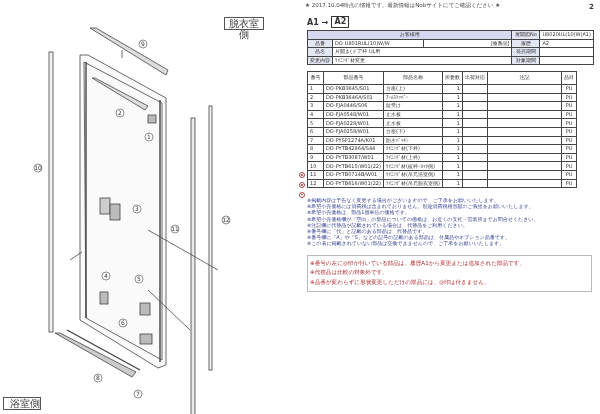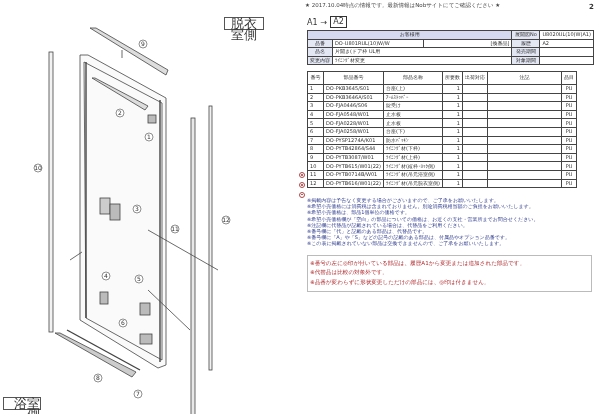--- a/index.html
+++ b/index.html
@@ -4,31 +4,31 @@
 <style>
   * { box-sizing: border-box; margin: 0; padding: 0; }
   html, body { width: 600px; height: 414px; background: #ffffff; overflow: hidden; }
   body { position: relative; font-family: "DejaVu Sans", sans-serif; color: #222; }
 
   
   .diagram { position: absolute; left: 0; top: 0; width: 280px; height: 414px; }
   .diagram svg { position: absolute; left: 0; top: 0; }
   .side-label {
     position: absolute; border: 1px solid #555; background: #fff;
-    font-size: 13px; color: #333; text-align: center; line-height: 11px;
+    font-size: 10px; color: #333; text-align: center; line-height: 11px;
     height: 13px;
   }
   .side-label.top { left: 224px; top: 17px; width: 40px; }
   .side-label.bottom { left: 3px; top: 397px; width: 38px; text-align: right; }
 
   
   .notice-top { position: absolute; left: 305px; top: 2px; font-size: 5.5px; color: #444; white-space: nowrap; }
   .page-num { position: absolute; left: 589px; top: 3px; font-size: 7px; font-weight: bold; color: #333; }
 
-  .rev { position: absolute; left: 307px; top: 16px; font-size: 8px; font-weight: normal; color: #333; display: flex; align-items: center; gap: 3px; }
+  .rev { position: absolute; left: 307px; top: 16px; font-size: 8px; font-weight: bold; color: #333; display: flex; align-items: center; gap: 3px; }
   .rev .arrow { font-size: 8px; }
   .rev .boxed { border: 1px solid #333; padding: 0 2px; line-height: 10px; }
 
   table { border-collapse: collapse; font-size: 5px; color: #333; }
   td, th { border: 1px solid #444; padding: 0 2px; height: 8.6px; line-height: 7px; white-space: nowrap; font-weight: normal; }
 
   .info-table { position: absolute; left: 307px; top: 30px; width: 287px; }
   .info-table .hdr { background: #d6daf0; text-align: center; }
   .info-table .lbl { background: #e3e6f3; text-align: center; }
 

